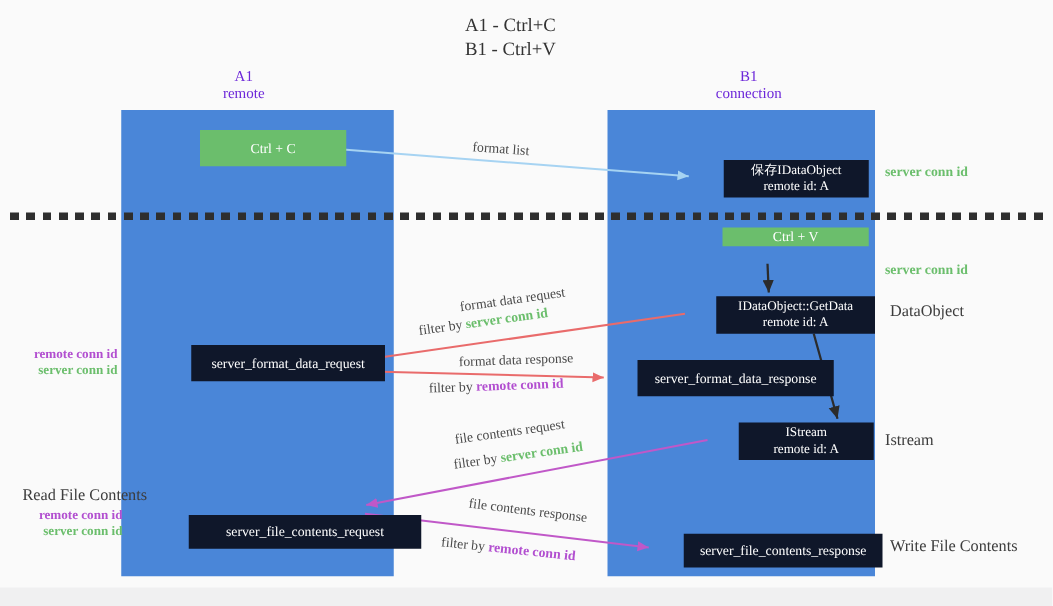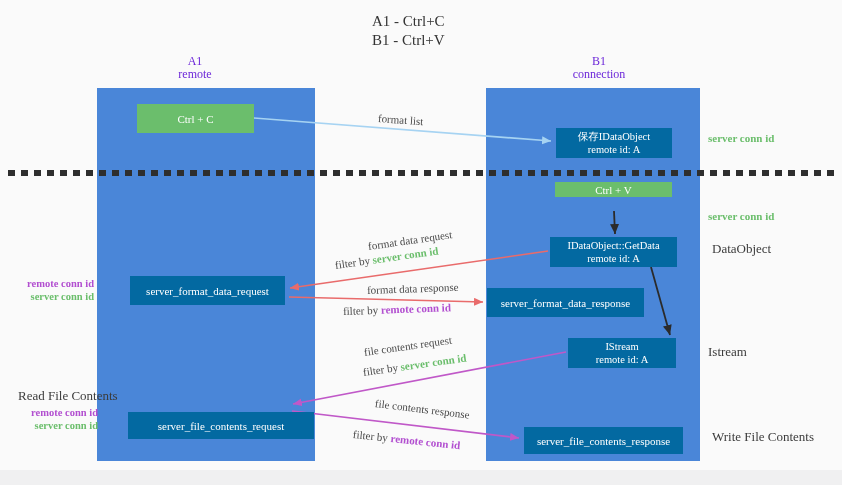--- a/index.html
+++ b/index.html
@@ -12,25 +12,25 @@
   .col { position:absolute; top:88px; height:373px; background:#4a86d8; }
   .col-a { left:97px; width:218px; }
   .col-b { left:486px; width:214px; }
   .arrows { position:absolute; left:0; top:0; z-index:3; }
   .dotted {
     position:absolute; left:8px; top:170px; width:828px; height:6px; z-index:4;
     background:repeating-linear-gradient(90deg,#2e2e2e 0 7px,transparent 7px 13px);
   }
   .node {
     position:absolute; z-index:5; display:flex; align-items:center; justify-content:center;
-    color:#fff; text-align:center; font-size:11px; white-space:nowrap;
+    color:#fff; text-align:center; font-size:11px; white-space:nowrap;margin-left:23px;
   }
   .node.two { flex-direction:column; font-size:10.5px; line-height:13px; }
   .green  { background:#6bbe6c; }
-  .orange { background:#0369a1; }
+  .orange { background:#0f172a; }
   .lbl { position:absolute; z-index:6; font-size:11px; color:#4a4a4a; white-space:nowrap; line-height:12px; }
   .rot { transform-origin:0 50%; }
   .key-green  { color:#6bbe6c; font-weight:bold; }
   .key-purple { color:#b24fd0; font-weight:bold; }
   .side  { font-size:13px; color:#3c3c3c; }
   .side-green { font-size:11px; font-weight:bold; color:#6bbe6c; }
   .conn-block { font-size:10.5px; font-weight:bold; line-height:13px; text-align:right; }
   .footer-strip { position:absolute; left:0; top:470px; width:842px; height:15px; background:#f0f0f1; z-index:1; }
 </style>
 </head>

